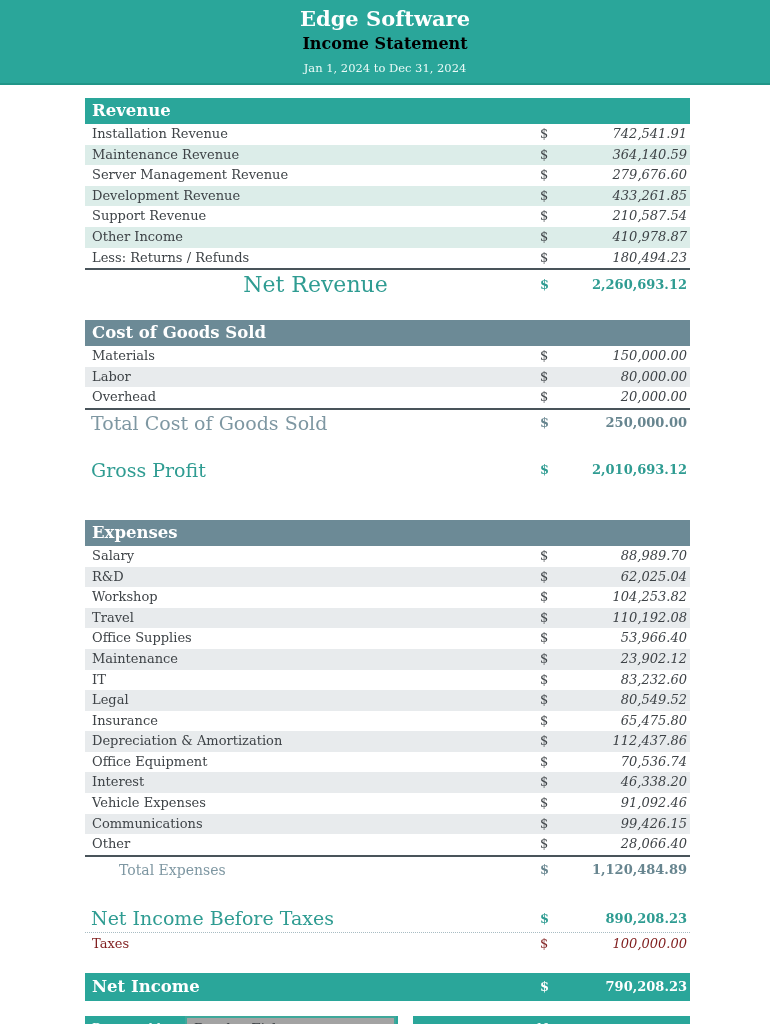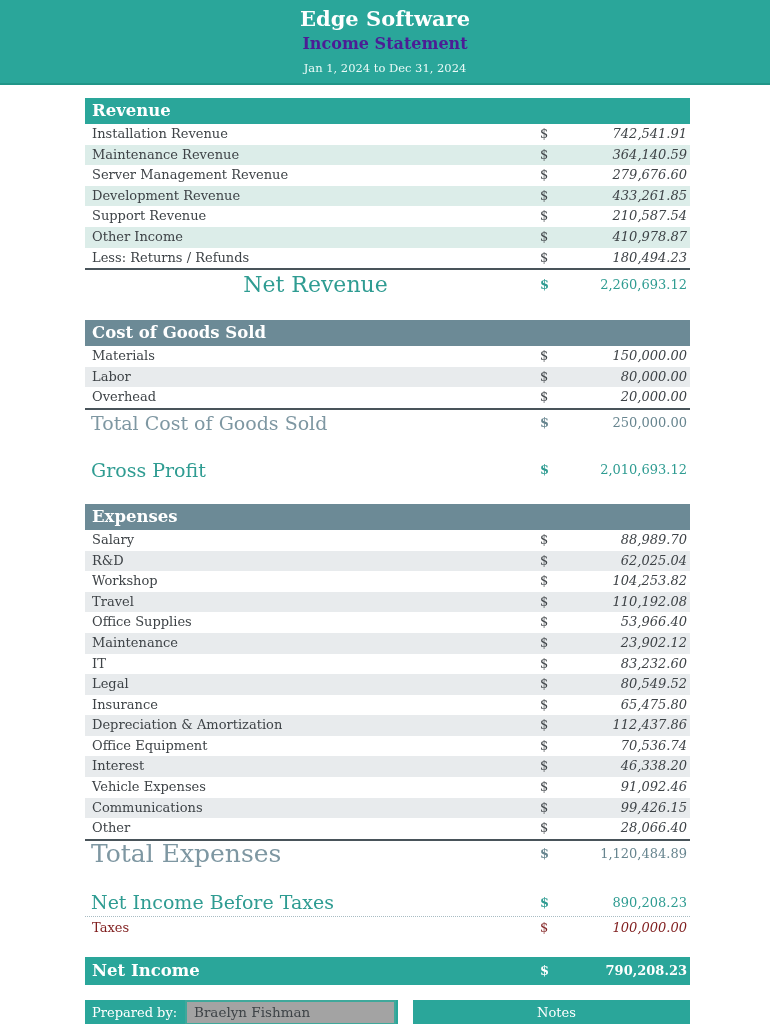--- a/index.html
+++ b/index.html
@@ -2,60 +2,60 @@
 <html><head>
 <meta charset="utf-8">
 <style>
   * { margin:0; padding:0; box-sizing:border-box; }
   html,body { width:770px; background:#ffffff; font-family:"DejaVu Serif","Liberation Serif",serif; }
   body { height:1024px; overflow:hidden; }
 
   
   .banner { height:85px; background:#2AA69A; text-align:center; padding-top:5px; border-bottom:2px solid #219588; }
   .company { color:#ffffff; font-weight:bold; font-size:21px; line-height:27px; }
-  .report-title { color:#4c1d95; font-weight:bold; font-size:16px; line-height:23px; }
+  .report-title { color:#000000; font-weight:bold; font-size:16px; line-height:23px; }
   .date-range { color:#eafaf7; font-size:11.5px; line-height:15px; margin-top:6px; }
 
   
   .sheet { width:605px; margin:13px 0 0 85px; }
 
   .section-bar { height:26px; line-height:26px; color:#ffffff; font-weight:bold; font-size:16.5px; padding-left:7px; }
   .bar-teal { background:#2AA69A; }
   .bar-slate { background:#6C8A96; }
 
   .row { display:flex; height:20.6px; line-height:20.6px; font-size:13px; color:#3E4347; }
   .row .label { flex:1; padding-left:7px; white-space:nowrap; overflow:hidden; }
   .row .cur { width:20px; }
   .row .val { width:130px; text-align:right; padding-right:3px;font-style:italic; }
   .stripe-teal { background:#DCEDE9; }
   .stripe-gray { background:#E8EBED; }
   .italic .label { }
 
   .total-row { display:flex; align-items:center; }
   .total-row .label { flex:1; padding-left:6px; white-space:nowrap; }
   .total-row .cur { width:20px; font-size:13px; font-weight:bold; }
-  .total-row .val { width:130px; text-align:right; padding-right:3px; font-size:13px; font-weight:normal; }
+  .total-row .val { width:130px; text-align:right; padding-right:3px; font-size:13px; font-weight:bold; }
 
   .rule-top { border-top:2px solid #49545A; }
   .teal-text { color:#2F9C92; }
   .slate-text { color:#7E97A2; }
   .slate-val { color:#67858F; }
   .muted-text { color:#7f1d1d; }
 
   .net-revenue { height:30px; }
   .net-revenue .label { font-size:22px;text-align:center; }
 
   .total-cogs { height:28px; margin-bottom:20px; }
   .total-cogs .label { font-size:19px; }
 
-  .gross-profit { height:28px; margin-bottom:20px; }
+  .gross-profit { height:28px; margin-bottom:36px; }
   .gross-profit .label { font-size:19px; }
 
   .total-expenses { height:28px; margin-bottom:22px; }
-  .total-expenses .label { font-size:25px; }
+  .total-expenses .label { font-size:14px;margin-left:28px; }
 
   .nibt { height:28px; border-bottom:1px dotted #A8BCC3; }
   .nibt .label { font-size:19px; }
 
   .taxes-row { height:22px; line-height:22px; }
 
   .spacer-22 { height:22px; }
 
   .net-income-bar { display:flex; align-items:center; height:28px; background:#2AA69A; margin-top:18px; }
   .net-income-bar .label { flex:1; padding-left:7px; color:#ffffff; font-weight:bold; font-size:16.5px; }

